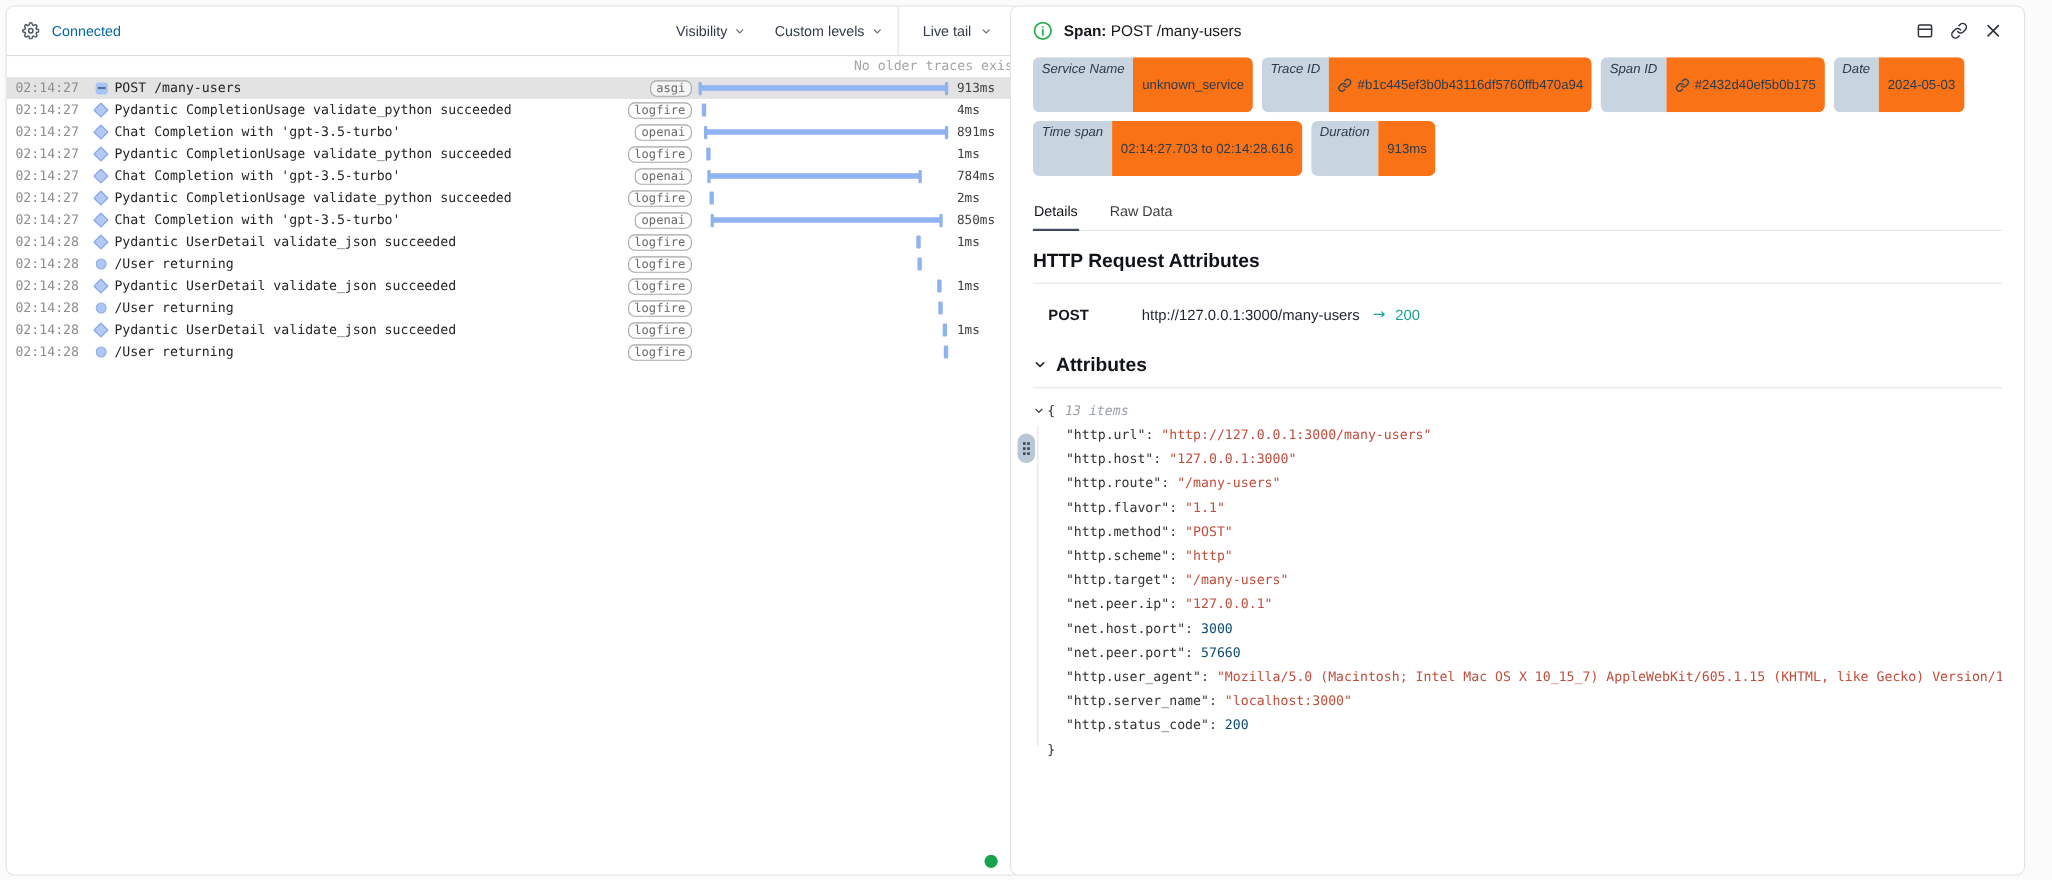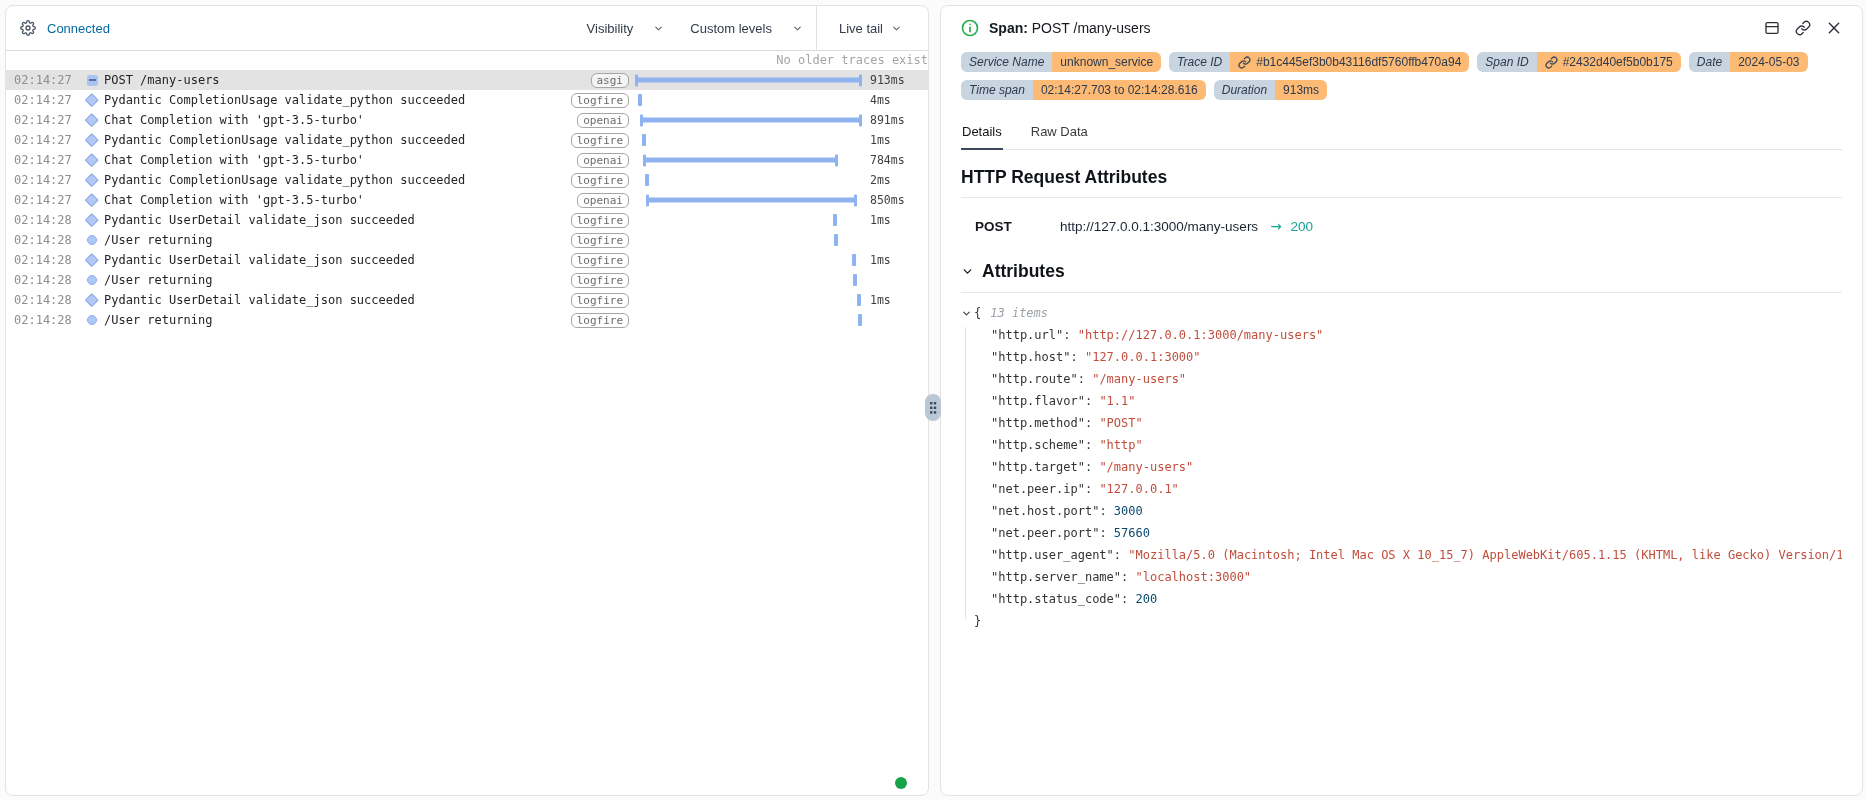--- a/index.html
+++ b/index.html
@@ -1,27 +1,27 @@
 <!DOCTYPE html>
 <html><head>
 <meta charset="utf-8">
 <style>
   html,body{margin:0;padding:0}
   body{width:1865px;height:800px;background:#fbfbfb;font-family:"Liberation Sans",sans-serif;color:#222;position:relative;overflow:hidden}
   .panel{position:absolute;top:5px;background:#fff;border:1px solid #e2e2e2;border-radius:8px;box-sizing:border-box}
   .panel-left{left:5px;width:924px;height:791px;overflow:hidden}
-  .panel-right{left:940px;width:923px;height:791px;padding:13px 20px;overflow:hidden}
+  .panel-right{left:918px;width:923px;height:791px;padding:13px 20px;overflow:hidden}
 
   
   .lp-toolbar{display:flex;align-items:center;justify-content:space-between;height:44px;border-bottom:1px solid #dcdcdc;padding-left:14px}
   .lp-left{display:flex;align-items:center;gap:11px;font-size:13px;color:#0369a1}
   .icon-svg{display:inline-block;vertical-align:middle}
   .gear{width:16px;height:16px;color:#4b5563;cursor:pointer}
   .lp-right{display:flex;align-items:center;height:100%}
-  .dropdown{display:flex;align-items:center;gap:20px;font-size:13px;color:#323b49;padding:0 13px;cursor:pointer;height:100%}
+  .dropdown{display:flex;align-items:center;gap:6px;font-size:13px;color:#323b49;padding:0 13px;cursor:pointer;height:100%}
   .chev{width:11px;height:11px;color:#5b6673}
   .livetail{border-left:1px solid #e1e1e1;height:100%;display:flex;align-items:center;gap:8px;padding:0 26px 0 22px;font-size:13px;color:#323b49;cursor:pointer}
 
   
   .no-older{height:19px;line-height:19px;text-align:right;font-family:"DejaVu Sans Mono",monospace;font-size:12px;color:#a5a5a5}
   .trow{display:flex;align-items:center;height:20px;padding-left:8px;box-sizing:border-box;cursor:pointer}
   .trow.selected{background:#e3e3e3}
   .t-time{width:66px;flex:none;font-family:"DejaVu Sans Mono",monospace;font-size:12px;color:#8e8e8e}
   .t-icon{width:24px;flex:none;display:flex;justify-content:center;align-items:center}
   .ic-collapse{width:11px;height:11px;background:#a9c4f2;border-radius:2.5px;position:relative}
@@ -45,21 +45,21 @@
   
   .rp-header{display:flex;align-items:center;gap:10px}
   .info-icon{width:18px;height:18px;color:#27ae4f;flex:none}
   .rp-title{font-size:14px;color:#16191d}
   .rp-title b{font-weight:bold}
   .rp-actions{margin-left:auto;display:flex;align-items:center;gap:15px;color:#2e333a}
   .rp-actions .act{width:16px;height:16px;cursor:pointer}
   .badges{display:flex;flex-wrap:wrap;gap:8px;margin-top:15px}
   .badge{display:inline-flex;border-radius:6px;overflow:hidden;font-size:12px;color:#2c3a4d;white-space:nowrap}
   .badge .bl{font-style:italic;background:#c9d4e1;padding:3px 8px}
-  .badge .bv{background:#fdba74;padding:3px 8px;display:inline-flex;align-items:center;gap:5px}
+  .badge .bv{background:#f97316;padding:18px 8px;display:inline-flex;align-items:center;gap:5px}
   .link-ic{width:13px;height:13px;color:#3b4856;flex:none}
   .tabs{display:flex;gap:27px;border-bottom:1px solid #e4e4e4;margin-top:15px}
   .tab{padding:9px 1px;font-size:13px;color:#3c3c3c;cursor:pointer}
   .tab.active{color:#101216;border-bottom:2px solid #3d4a5c;margin-bottom:-1px}
   .section-h{font-size:17.5px;font-weight:bold;color:#101418;margin:17px 0 0;padding-bottom:9px;border-bottom:1px solid #e7e7e7}
   .request{display:flex;align-items:center;margin-top:20px;padding-left:14px;font-size:13.5px}
   .req-method{font-weight:bold;width:85px;color:#14181d}
   .req-url{color:#1c2430}
   .req-arrow{color:#16a394;margin:0 9px 0 12px;font-family:"DejaVu Sans",sans-serif}
   .req-status{color:#16a394}

